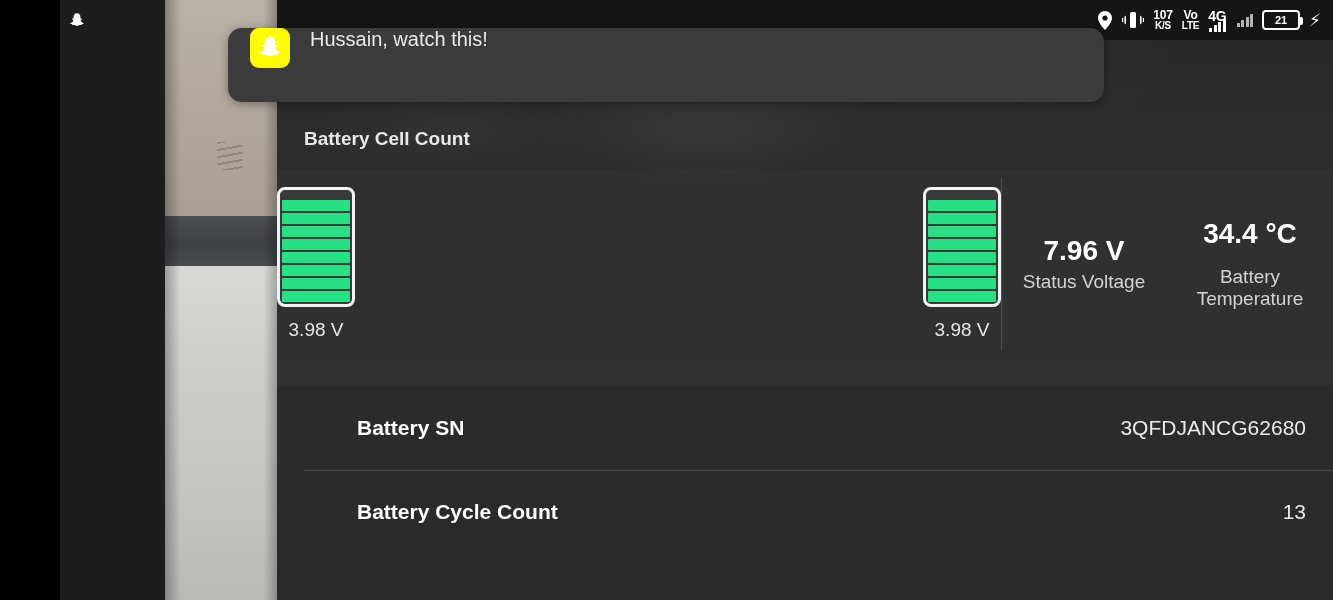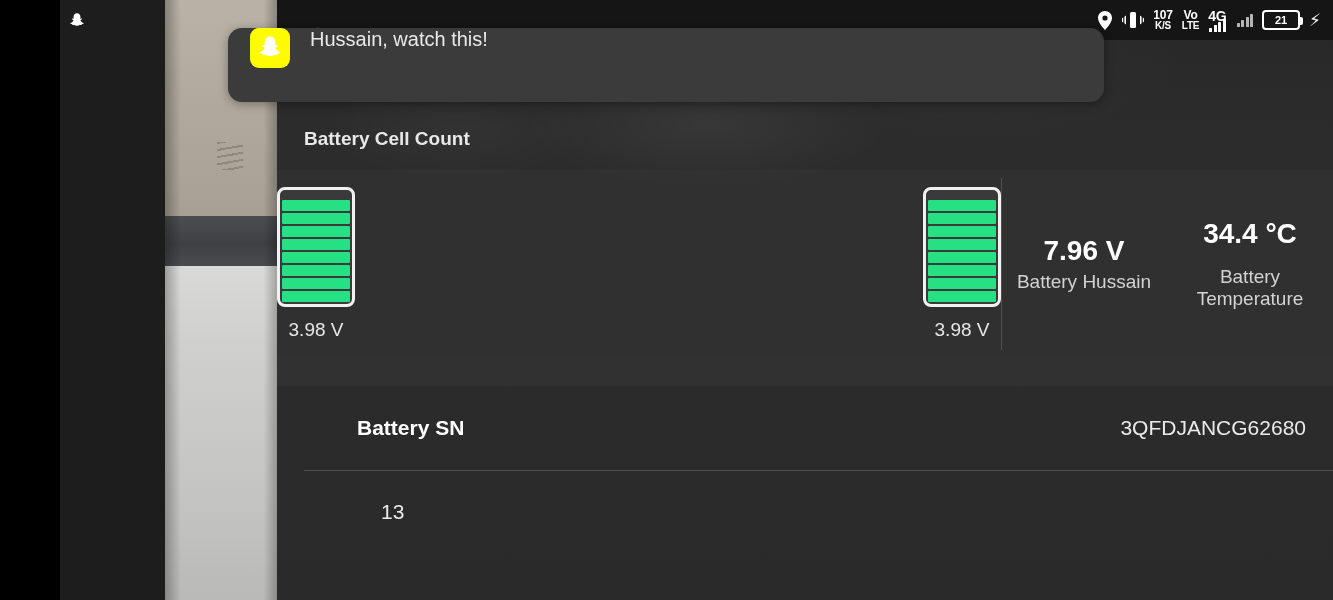--- a/index.html
+++ b/index.html
@@ -217,39 +217,40 @@
               <span class="seg"></span>
               <span class="seg"></span>
           </div>
           <div class="cell-label">3.98 V</div>
         </div>
       </div>
 
       <div class="metrics">
         <div class="metric">
           <div class="val">7.96 V</div>
-          <div class="cap">Battery Hussain</div>
+          <div class="cap">Status Voltage</div>
         </div>
         <div class="metric">
           <div class="val">34.4 °C</div>
           <div class="cap" style="max-width:150px;margin:16px auto 0;">Battery Temperature</div>
         </div>
       </div>
     </div>
     <div class="divider-v"></div>
 
     <div class="gap-band"></div>
 
     <div class="rows">
       <div class="row">
         <span class="k">Battery SN</span>
         <span class="v">3QFDJANCG62680</span>
       </div>
       <div class="row">
         <span class="row-sep"></span>
+        <span class="k">Battery Cycle Count</span>
         <span class="v">13</span>
       </div>
     </div>
   </div>
 
   <div class="notif">
     <div class="snap-tile">
       <svg width="28" height="28" viewBox="0 0 24 24">
         <path fill="#ffffff" d="M12 2.2c3.1 0 4.6 2.3 4.6 5.1 0 .9-.1 1.6-.1 2.2.5.2.9.1 1.4-.1.6-.2 1.1.5.6 1-.5.5-1.3.8-1.6 1.2-.2.3.1.9.7 1.8.7 1 1.8 1.7 3 2 .5.1.5.7.1.9-.8.4-1.9.5-2.3.8-.2.2-.1.6-.3.9-.2.2-.6.2-1 .1-.5-.1-1-.2-1.6-.1-1 .1-1.6 1.1-3.5 1.1s-2.5-1-3.5-1.1c-.6-.1-1.1 0-1.6.1-.4.1-.8.1-1-.1-.2-.3-.1-.7-.3-.9-.4-.3-1.5-.4-2.3-.8-.4-.2-.4-.8.1-.9 1.2-.3 2.3-1 3-2 .6-.9.9-1.5.7-1.8-.3-.4-1.1-.7-1.6-1.2-.5-.5 0-1.2.6-1 .5.2.9.3 1.4.1 0-.6-.1-1.3-.1-2.2C7.4 4.5 8.9 2.2 12 2.2z"></path>
       </svg>

